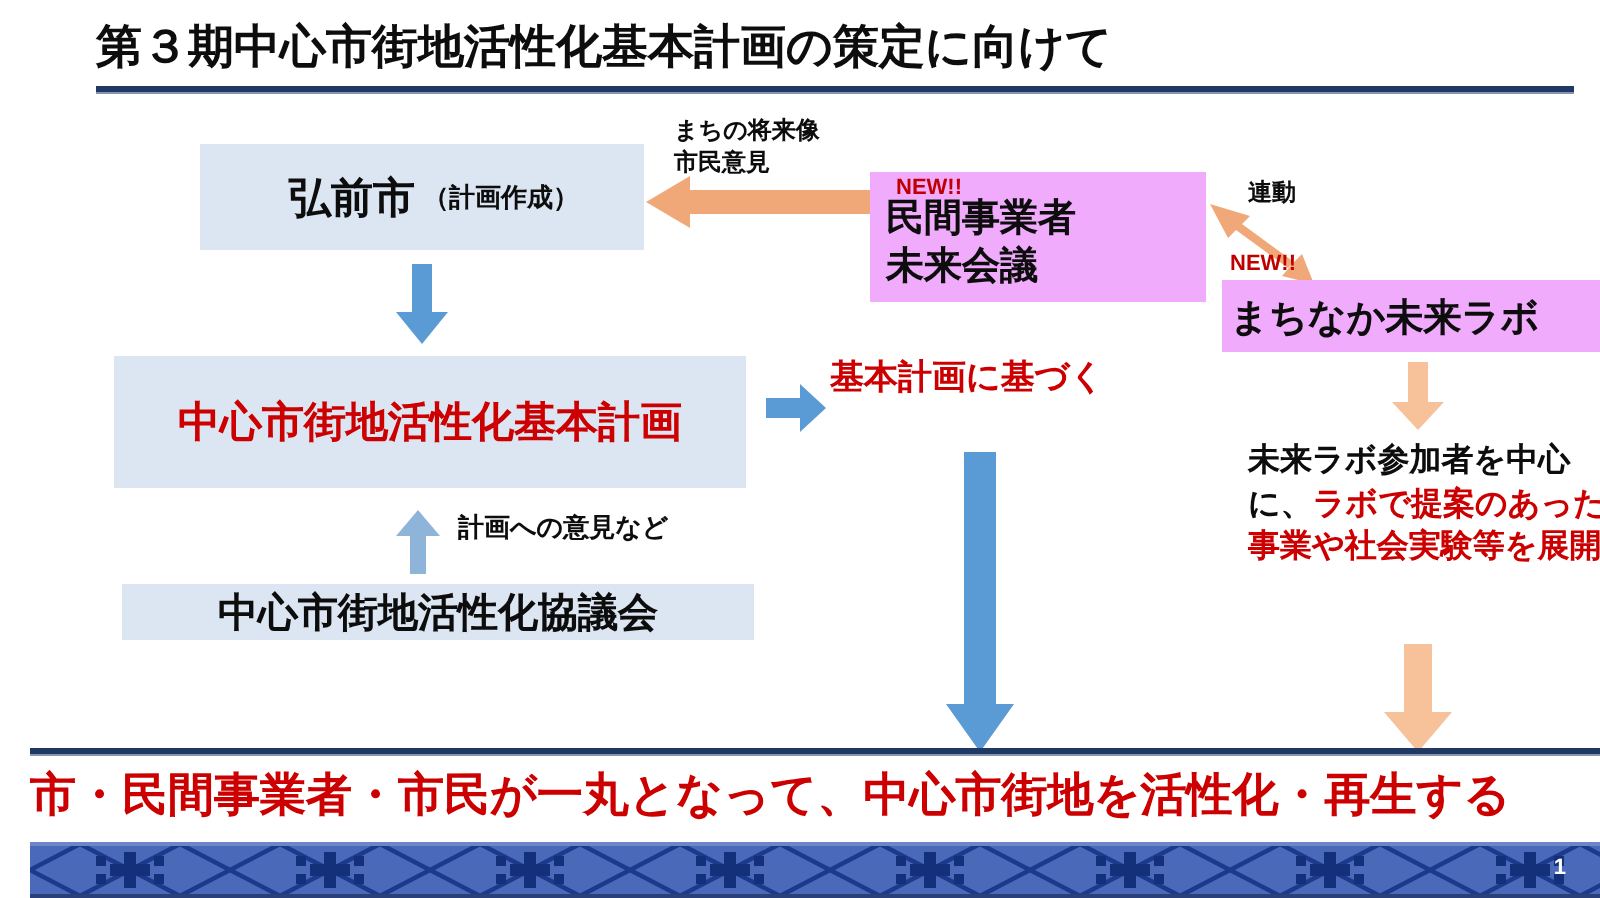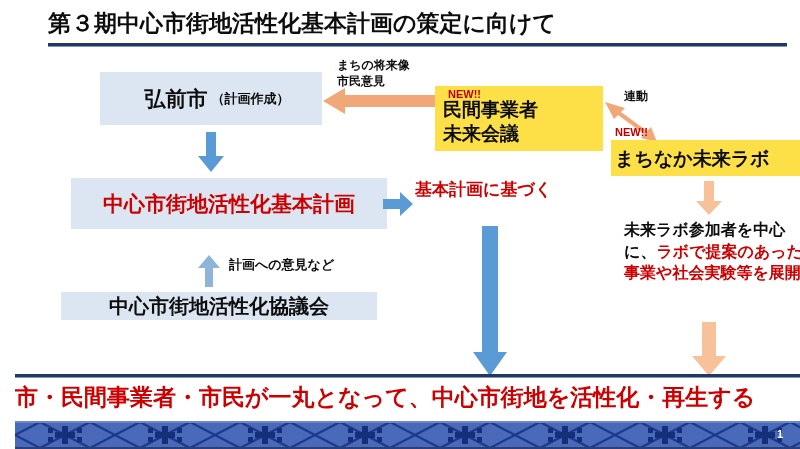--- a/index.html
+++ b/index.html
@@ -25,31 +25,31 @@
   }
   .title-rule::after{
     content:"";position:absolute;left:0;top:3px;width:100%;height:1px;
     background:#8496b0;
   }
 
   
   .box{position:absolute;box-sizing:border-box;display:flex;
        align-items:center;justify-content:center;text-align:center;}
   .box-blue{background:#dce6f2;}
-  .box-cream{background:#fde047;}
+  .box-cream{background:#f0abfc;}
 
   .lbl-jp{font-family:"DejaVu Sans","Liberation Sans",sans-serif;font-weight:bold;}
 
   
   #box-city{left:85px;top:72px;width:222px;height:53px;padding-left:12px;}
   #box-city .main{font-size:21px;font-weight:bold;color:#0d0d0d;}
   #box-city .sub{font-size:13px;font-weight:bold;color:#0d0d0d;margin-left:4px;}
 
   
-  #box-plan{left:56px;top:178px;width:316px;height:51px;}
+  #box-plan{left:42px;top:178px;width:316px;height:66px;}
   #box-plan .main{font-size:21px;font-weight:bold;color:#cc0000;letter-spacing:0px;}
 
   
   #box-council{left:46px;top:292px;width:316px;height:28px;}
   #box-council .main{font-size:20px;font-weight:bold;color:#0d0d0d;}
 
   
   #box-kaigi{left:420px;top:86px;width:168px;height:65px;
              display:block;padding:12px 0 0 8px;}
   #box-kaigi .new{font-size:11px;font-weight:bold;color:#c00000;

